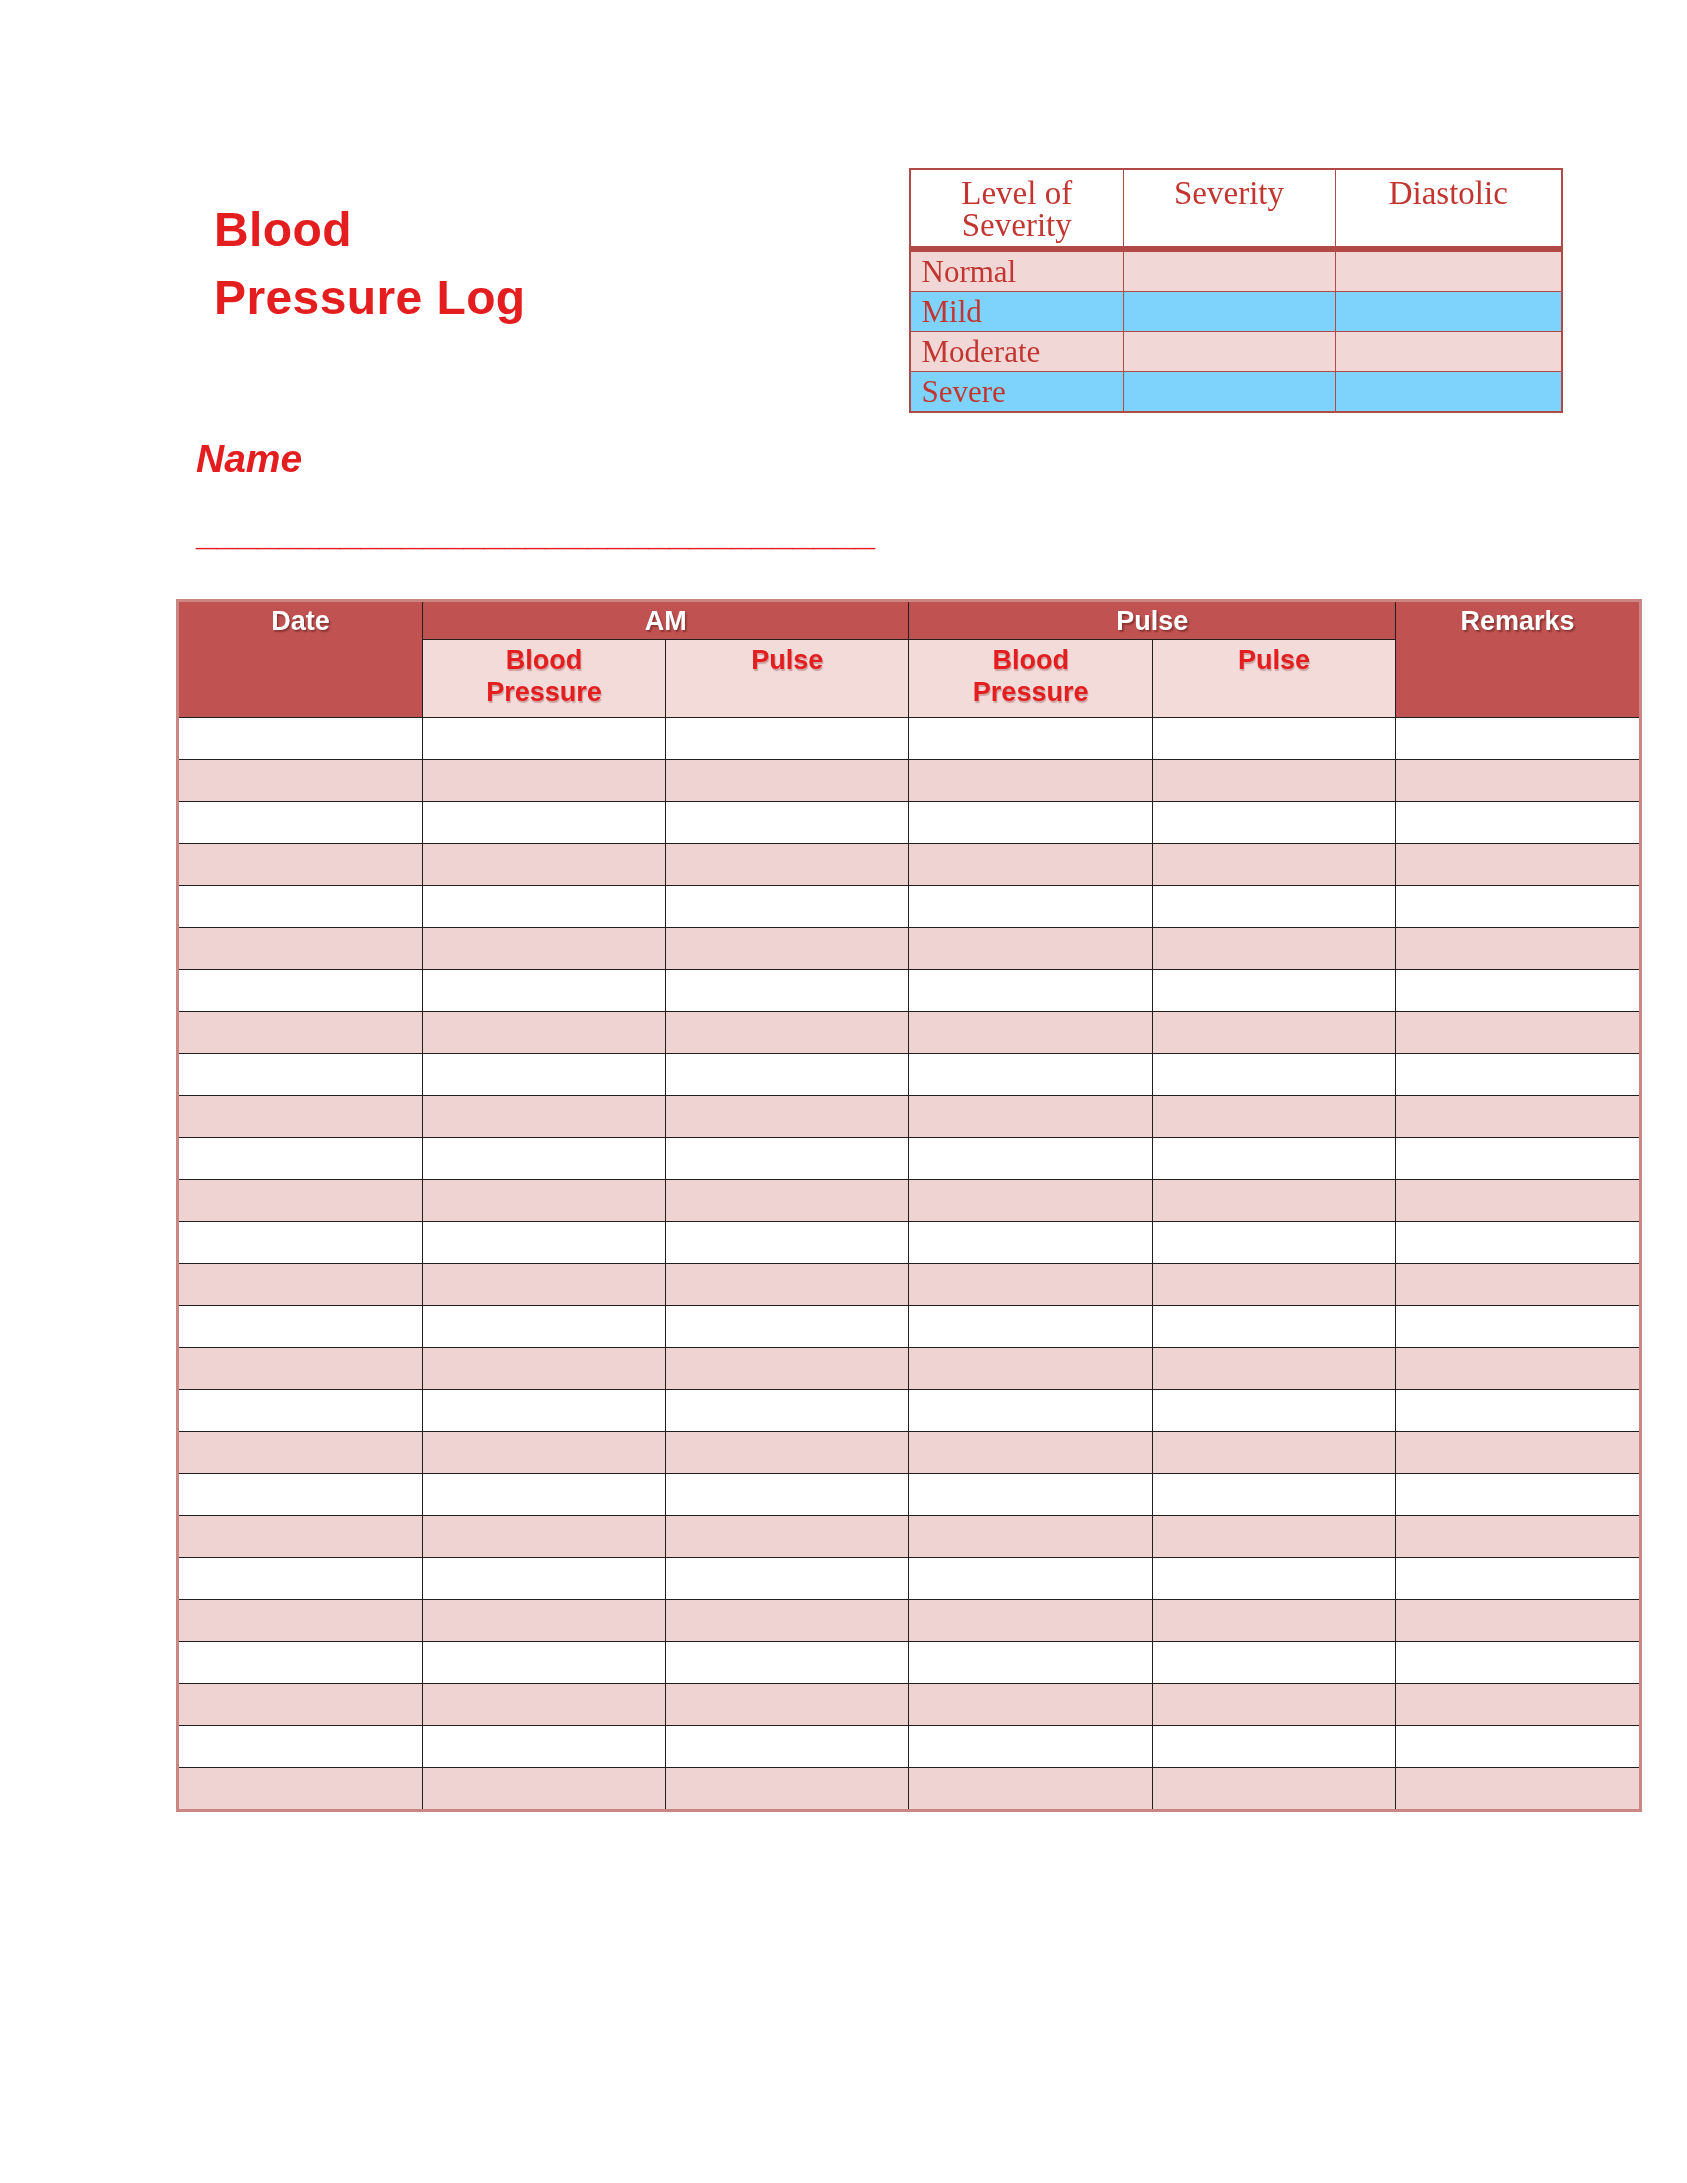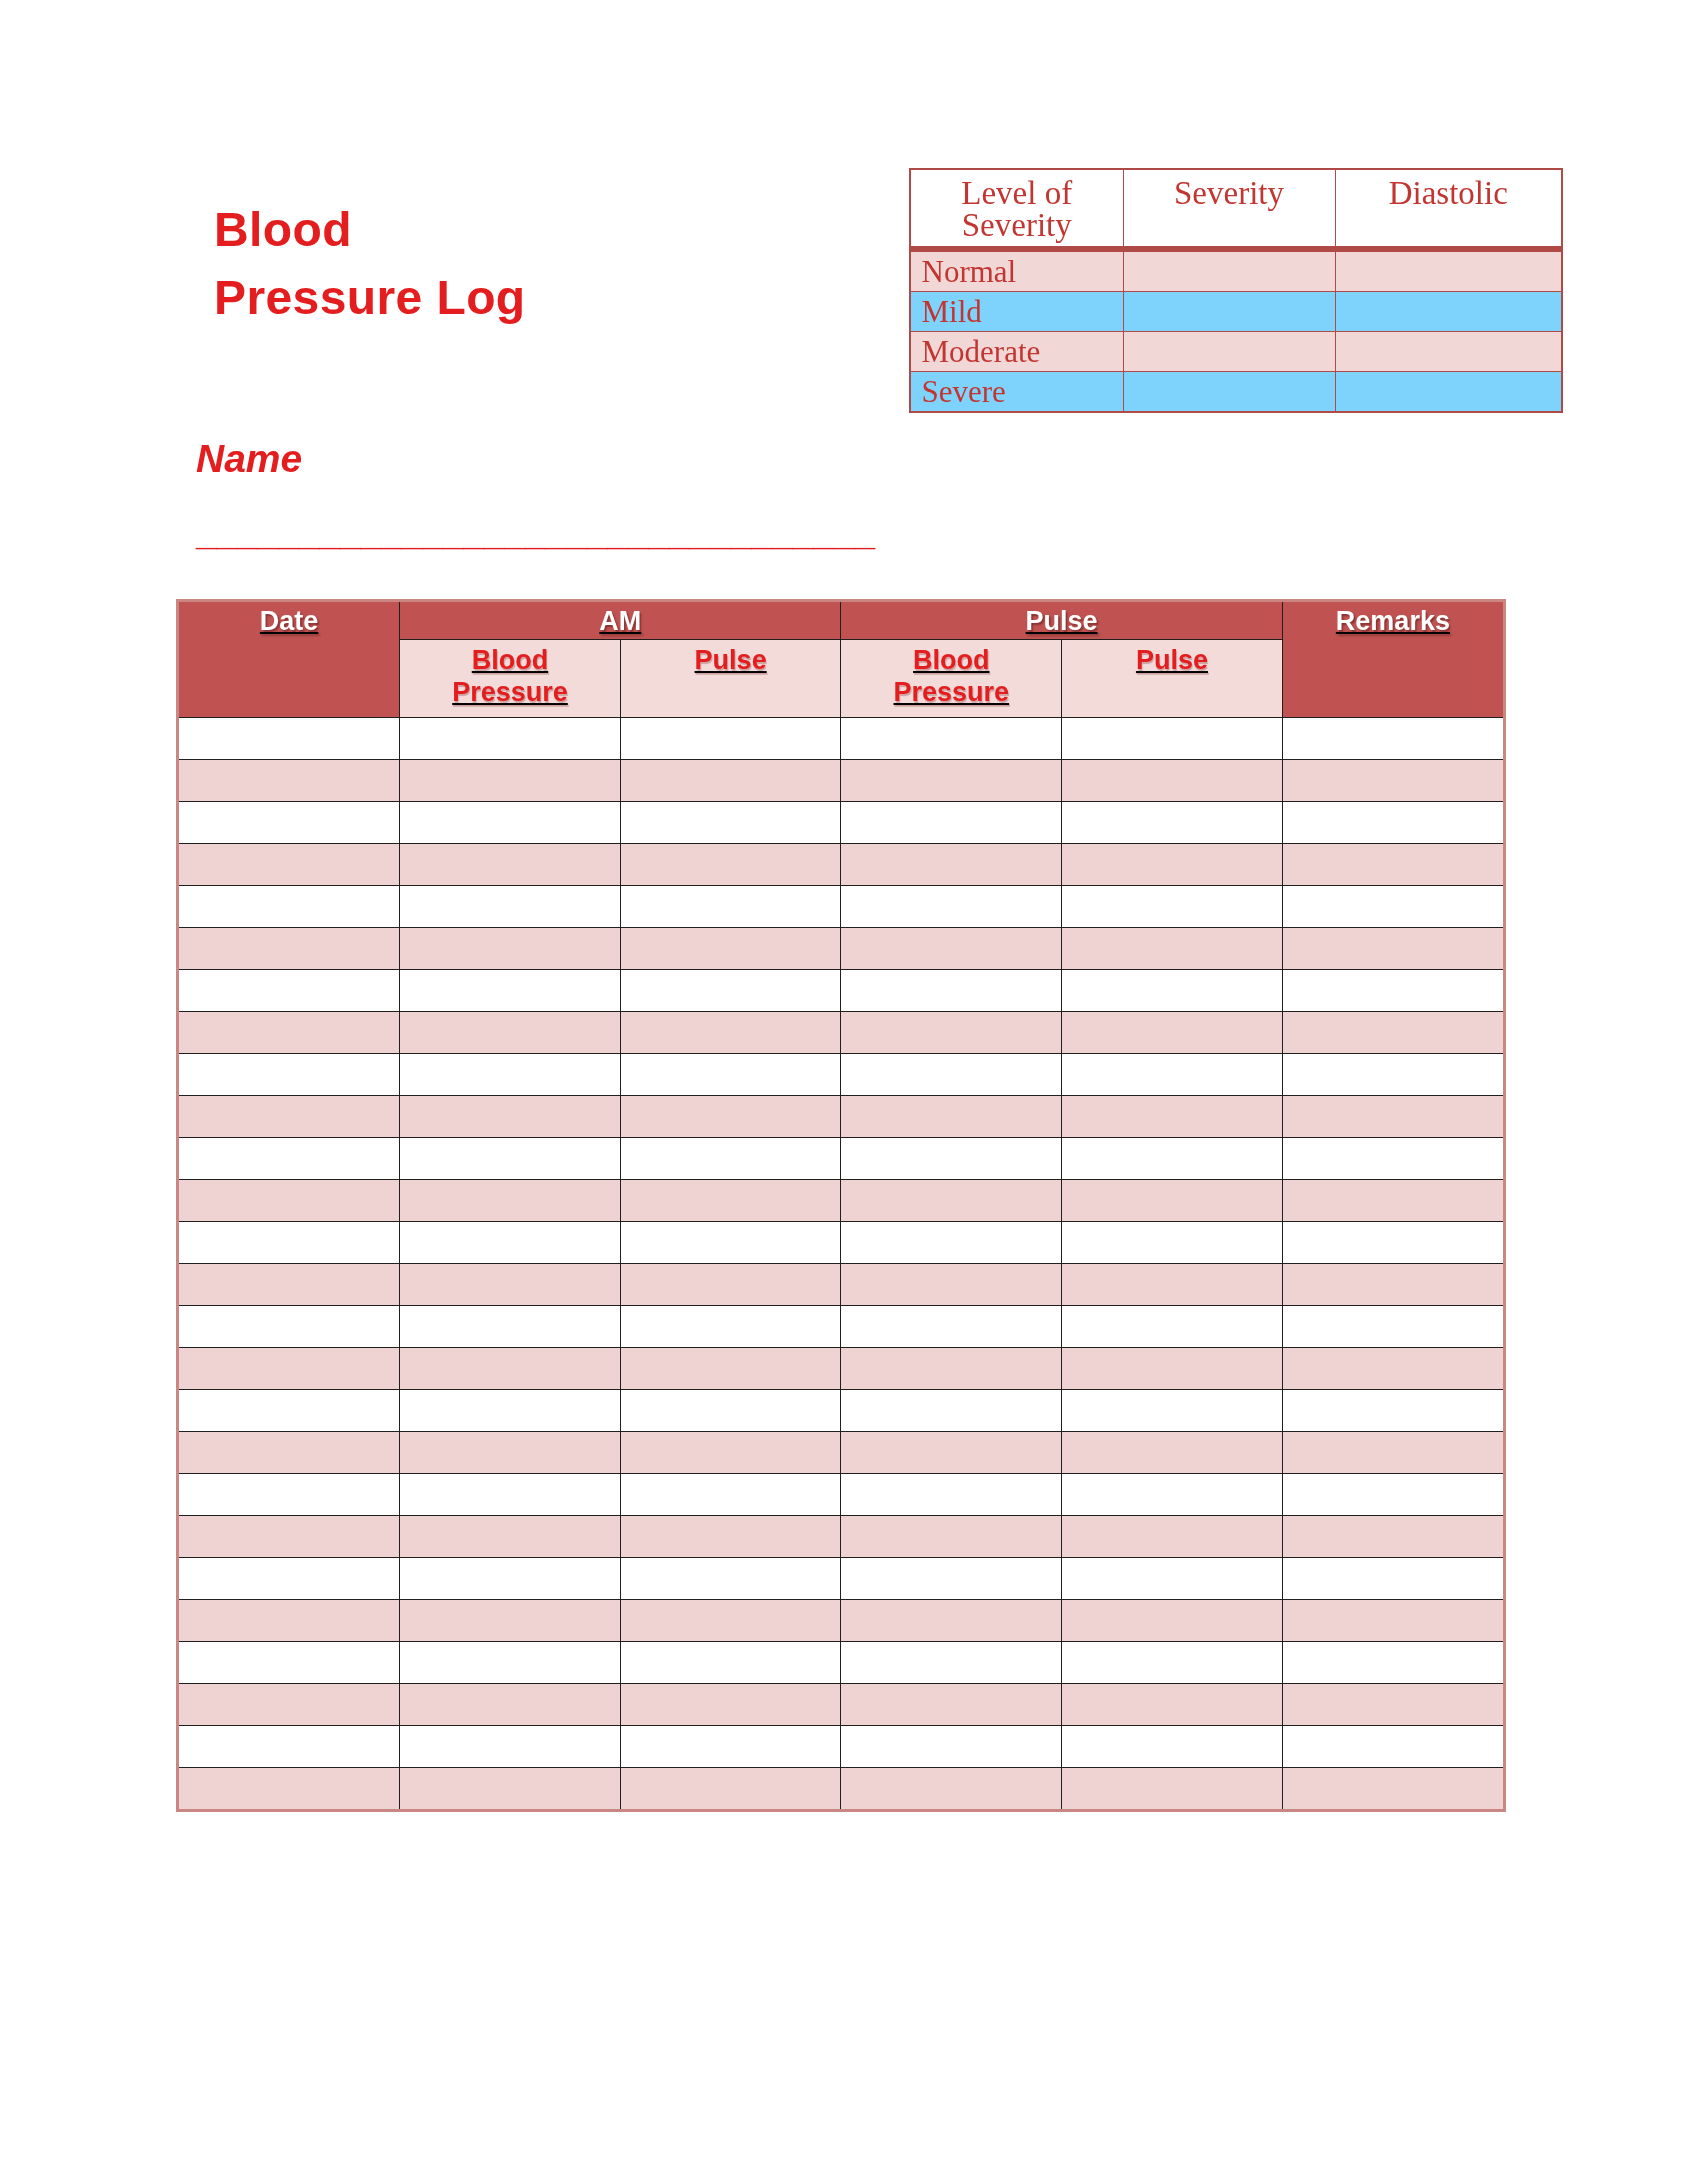--- a/index.html
+++ b/index.html
@@ -74,22 +74,22 @@
     background:#7dd3fc;
   }
   table.severity tbody tr.pink td{background:#f1d7d6;}
 
   
   .log-wrap{
     position:absolute;left:176px;top:599px;
     border:3.5px solid var(--outer-border);
   }
   table.log{
-    width:1324px;
-    border-collapse:collapse;table-layout:fixed;text-decoration:underline;
+    width:1460px;
+    border-collapse:collapse;table-layout:fixed;
   }
   table.log th, table.log td{
     border:1.7px solid var(--grid-line);
     overflow:hidden;
   }
   table.log tr > *:first-child{border-left:none;}
   table.log tr > *:last-child{border-right:none;}
   table.log thead tr:first-child > *{border-top:none;}
   table.log tbody tr:last-child > td{border-bottom:none;}
 

